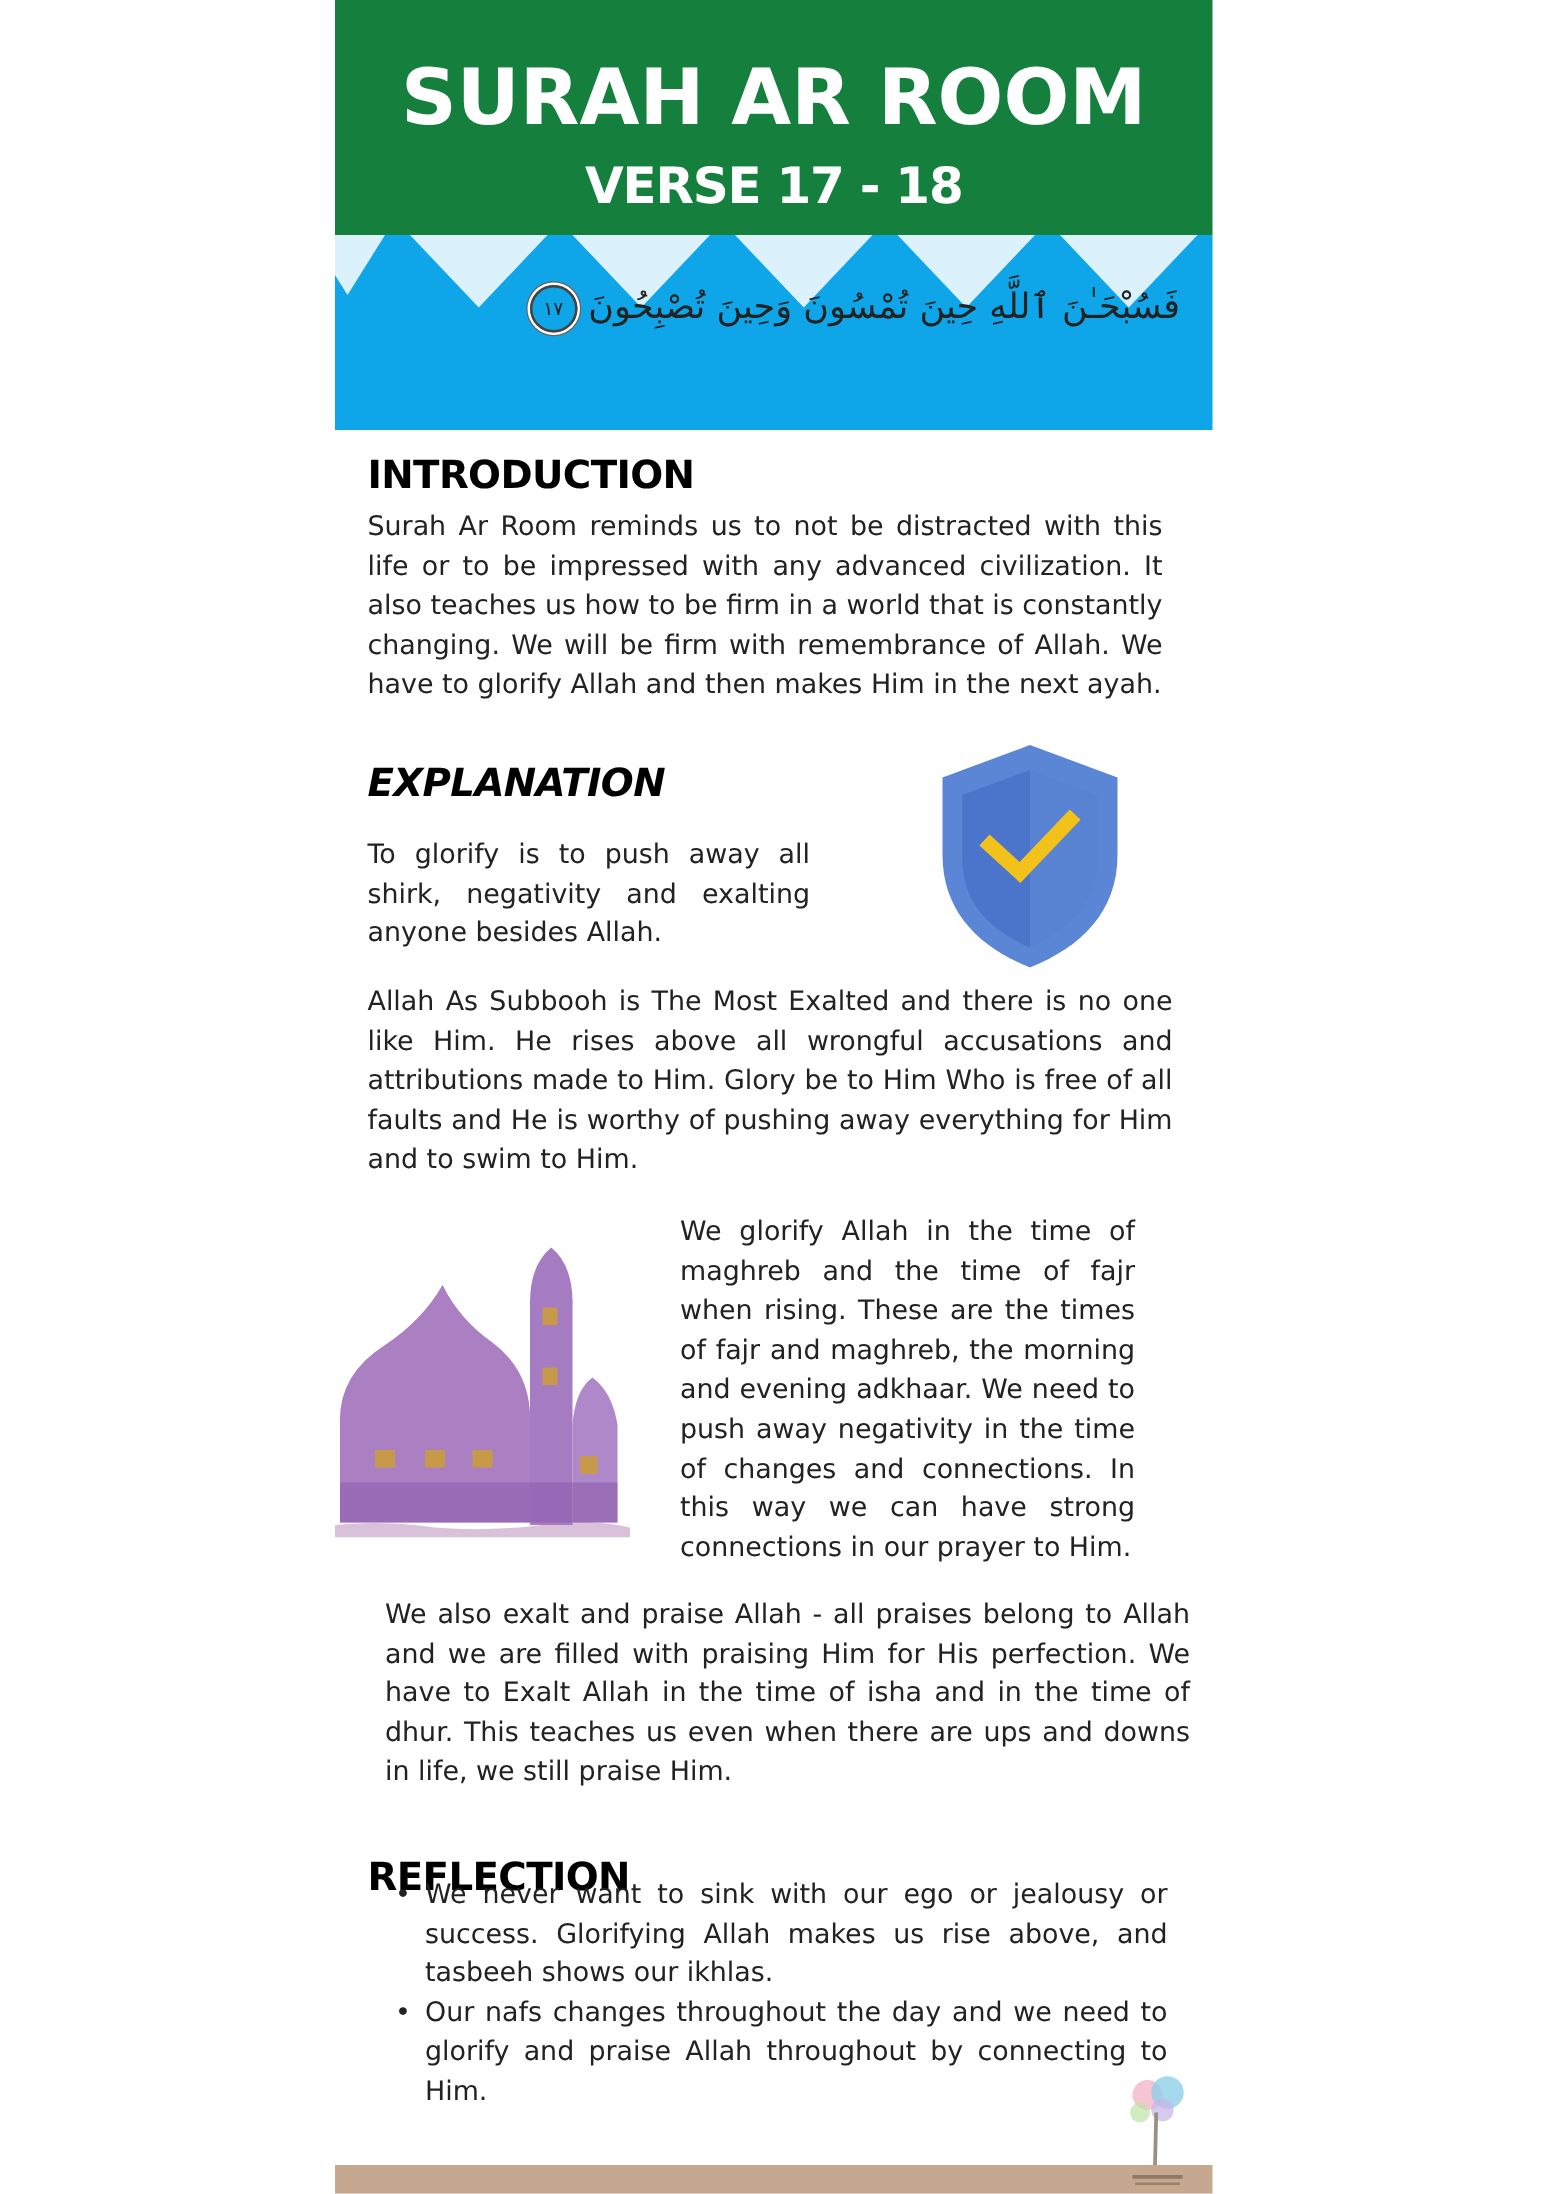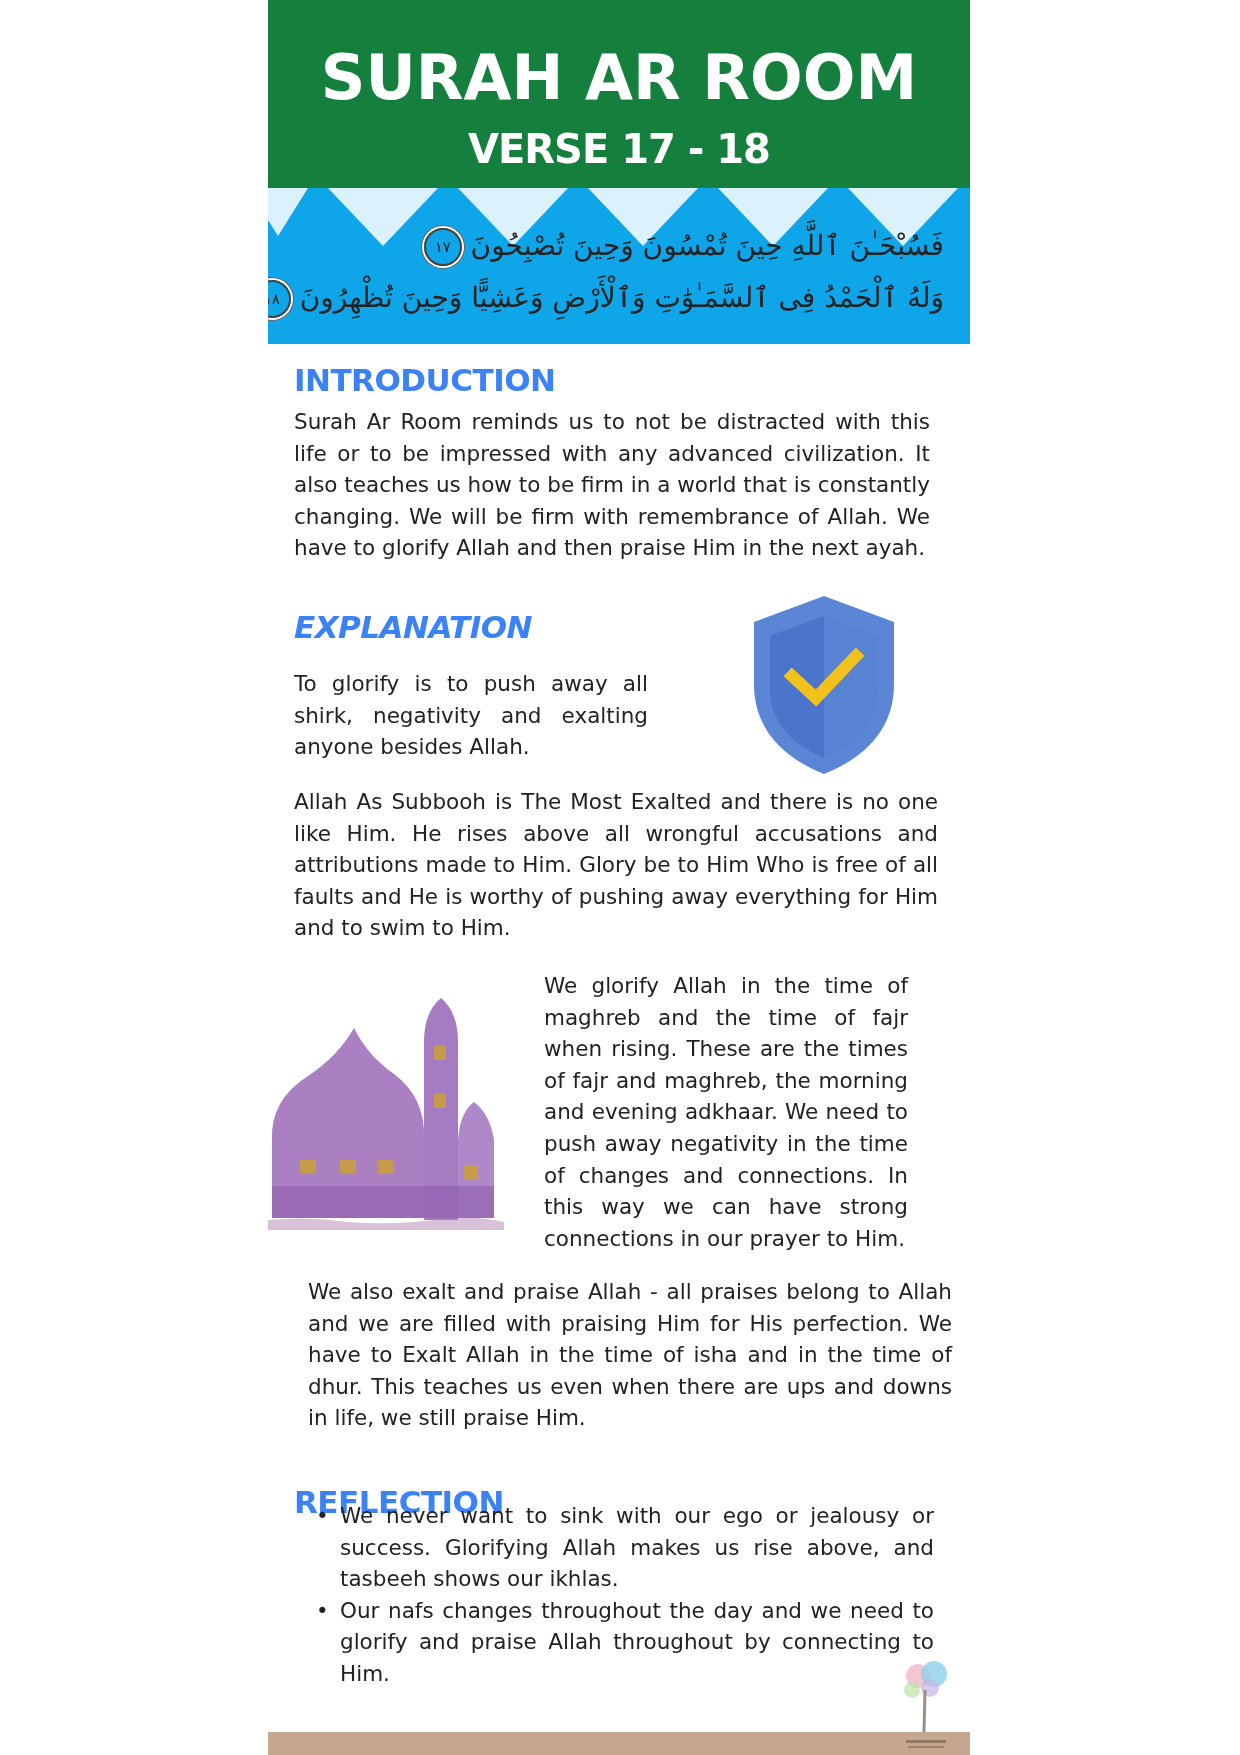--- a/index.html
+++ b/index.html
@@ -7,21 +7,21 @@
   .page { position: absolute; left: 268px; top: 0; width: 702px; height: 1755px; background: #ffffff; }
   .header { position: absolute; left: 0; top: 0; width: 702px; height: 188px; background: #15803d; color: #ffffff; text-align: center; }
   .title { position: absolute; left: 0; right: 0; top: 42px; font-family: "DejaVu Sans", sans-serif; font-weight: bold; font-size: 62px; letter-spacing: 0px; line-height: 72px; }
   .subtitle { position: absolute; left: 0; right: 0; top: 122px; font-family: "DejaVu Sans", sans-serif; font-weight: bold; font-size: 40px; line-height: 54px; letter-spacing: -1px; }
   .verse-box { position: absolute; left: 0; top: 188px; width: 702px; height: 156px; background: #0ea5e9; overflow: hidden; }
   .verse-box svg.tri { position: absolute; left: 0; top: 0; }
   .arabic { position: absolute; right: 26px; font-family: "DejaVu Serif", serif; font-size: 28px; color: #222; direction: rtl; white-space: nowrap; }
   .arabic.l1 { top: 40px; }
   .arabic.l2 { top: 92px; }
   .ayah-num { display: inline-block; width: 34px; height: 34px; border: 2px solid #444; border-radius: 50%; font-size: 15px; text-align: center; line-height: 34px; margin-left: 6px; vertical-align: middle; box-shadow: 0 0 0 2px #fff, 0 0 0 3px #666; }
-  .h2 { position: absolute; left: 26px; font-family: "DejaVu Sans", sans-serif; font-weight: bold; color: #3b82f6; font-size: 31px; letter-spacing: -0.5px; }
+  .h2 { position: absolute; left: 26px; font-family: "DejaVu Sans", sans-serif; font-weight: bold; color: #000000; font-size: 31px; letter-spacing: -0.5px; }
   .para { position: absolute; font-family: "DejaVu Sans", sans-serif; font-size: 21.5px; line-height: 31.6px; color: #222; text-align: justify; text-align-last: left; }
   .shield { position: absolute; left: 476px; top: 592px; }
   .mosque { position: absolute; left: 0; top: 990px; }
   ul.refl { position: absolute; left: 26px; top: 1500px; width: 676px; margin: 0; padding: 0 0 0 46px; list-style: none; }
   ul.refl li { position: relative; font-family: "DejaVu Sans", sans-serif; font-size: 21.5px; line-height: 31.6px; color: #222; text-align: justify; text-align-last: left; width: 594px; }
   ul.refl li .bullet { position: absolute; left: -24px; top: 0; }
   .footer { position: absolute; left: 0; top: 1732px; width: 702px; height: 23px; background: #c6a890; }
   .logo { position: absolute; left: 628px; top: 1660px; }
 </style>
 </head>
@@ -42,28 +42,24 @@
         <polygon points="190,0 300,0 245,58"></polygon>
         <polygon points="320,0 430,0 375,58"></polygon>
         <polygon points="450,0 560,0 505,58"></polygon>
         <polygon points="580,0 690,0 635,58"></polygon>
       </g>
     </svg>
     <div class="arabic l1">
       <span>فَسُبْحَـٰنَ ٱللَّهِ حِينَ تُمْسُونَ وَحِينَ تُصْبِحُونَ</span>
       <span class="ayah-num">١٧</span>
     </div>
-    <div class="arabic l2">
-      <span>وَلَهُ ٱلْحَمْدُ فِى ٱلسَّمَـٰوَٰتِ وَٱلْأَرْضِ وَعَشِيًّا وَحِينَ تُظْهِرُونَ</span>
-      <span class="ayah-num">١٨</span>
-    </div>
   </div>
 
   <div class="h2" style="top:362px;">INTRODUCTION</div>
-  <div class="para" style="left:26px; top:406px; width:636px;">Surah Ar Room reminds us to not be distracted with this life or to be impressed with any advanced civilization. It also teaches us how to be firm in a world that is constantly changing. We will be firm with remembrance of Allah. We have to glorify Allah and then praise Him in the next ayah.</div>
+  <div class="para" style="left:26px; top:406px; width:636px;">Surah Ar Room reminds us to not be distracted with this life or to be impressed with any advanced civilization. It also teaches us how to be firm in a world that is constantly changing. We will be firm with remembrance of Allah. We have to glorify Allah and then makes Him in the next ayah.</div>
 
   <div class="h2" style="top:609px;font-style:italic;">EXPLANATION</div>
   <div class="para" style="left:26px; top:668px; width:354px;">To glorify is to push away all shirk, negativity and exalting anyone besides Allah.</div>
 
   <svg class="shield" width="160" height="186" viewBox="0 0 160 186">
     <path d="M80 4 L150 30 L150 92 C150 138 120 166 80 182 C40 166 10 138 10 92 L10 30 Z" fill="#5b86d6"></path>
     <path d="M80 24 L134 44 L134 96 C134 130 112 152 80 166 Z" fill="#6a93dc"></path>
     <path d="M80 24 L26 44 L26 96 C26 130 48 152 80 166 Z" fill="#4a74c9"></path>
     <path d="M80 24 L134 44 L134 96 C134 130 112 152 80 166 C48 152 26 130 26 96 L26 44 Z" fill="#4d77cc" opacity="0.6"></path>
     <polyline points="48,84 72,106 112,64" fill="none" stroke="#f2c21b" stroke-width="12" stroke-linecap="square" stroke-linejoin="miter"></polyline>

